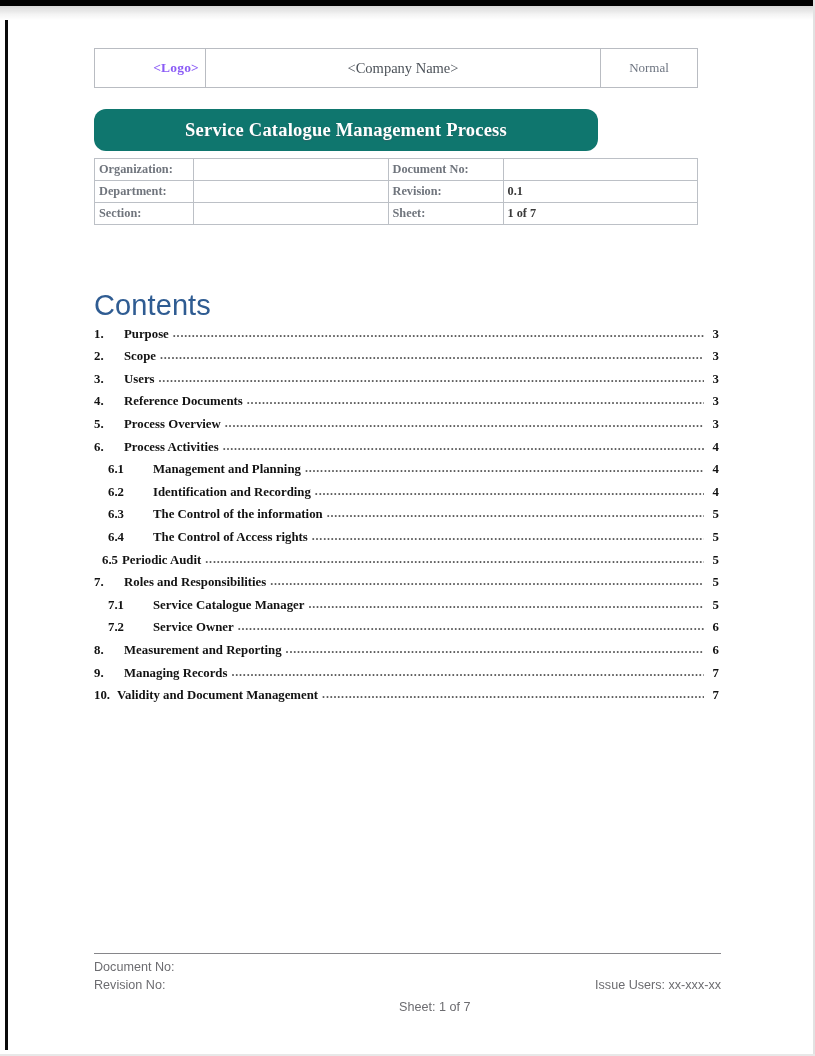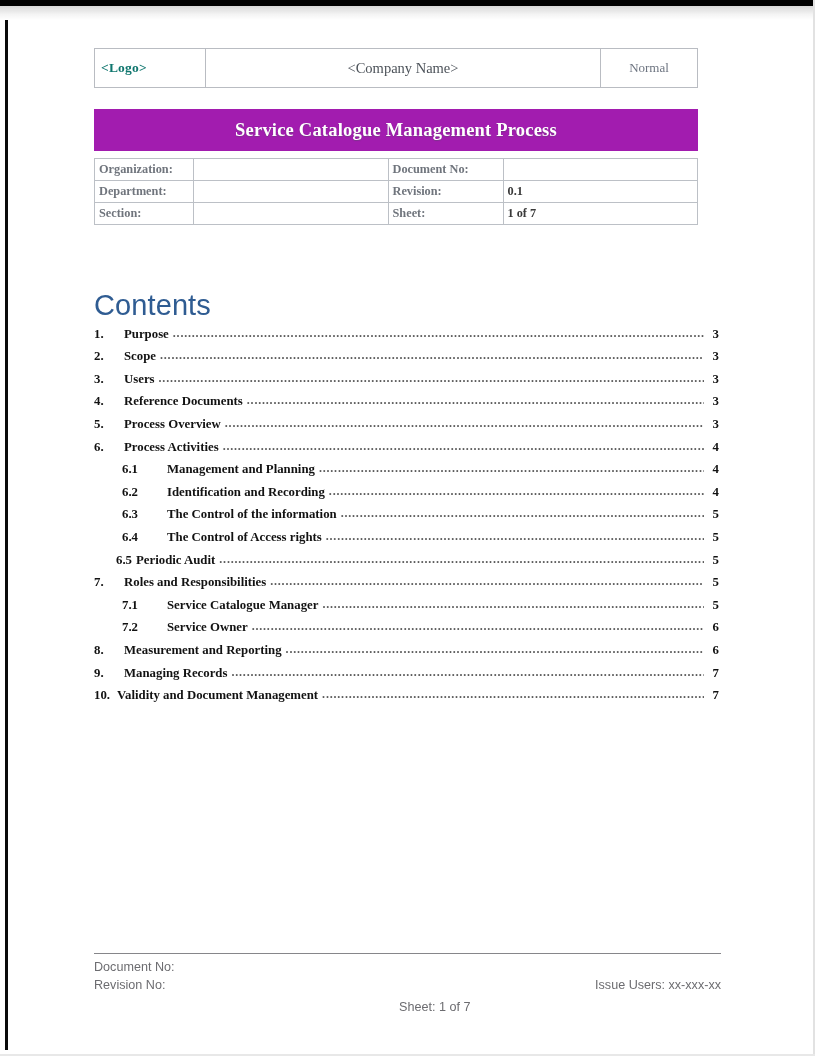--- a/index.html
+++ b/index.html
@@ -80,50 +80,51 @@
     table-layout: fixed;
   }
   #header-table td {
     border: 1px solid #b9bcc2;
     height: 38px;
     padding: 0 6px;
     vertical-align: middle;
   }
   .hdr-logo {
     width: 98px;
-    text-align: left;
+    text-align: right;
     font-weight: bold;
     font-size: 13.5px;
-    color: #0f766e;
+    color: #8b5cf6;
     letter-spacing: 0.2px;
   }
   .hdr-company {
     text-align: center;
     font-weight: normal;
     font-size: 14.5px;
     color: #4c5259;
   }
   .hdr-normal {
     width: 84px;
     text-align: center;
     font-size: 13px;
     color: #6d7480;
   }
 
   
   #title-bar {
     position: absolute;
     left: 86px;
     top: 89px;
-    width: 604px;
+    width: 504px;
     height: 42px;
-    background: #a21caf;
+    background: #0f766e;
     display: flex;
     align-items: center;
     justify-content: center;
+    border-radius: 12px;
   }
   #title-bar .title-text {
     color: #ffffff;
     font-weight: bold;
     font-size: 18.5px;
     letter-spacing: 0.2px;
     text-shadow: 0 1px 1px rgba(80,85,95,0.45);
   }
 
   
@@ -213,21 +214,21 @@
     text-align: right;
     color: #121212;
   }
 
   
   .lvl1 .toc-num   { width: 30px; }
   
   .lvl1-wide .toc-num { width: 23px; }
   
   .lvl2 { padding-left: 14px; }
-  .lvl2 .toc-num { width: 45px; margin-left: 14px; }
+  .lvl2 .toc-num { width: 45px; }
   
   .lvl2-runin { padding-left: 8px; }
   .lvl2-runin .toc-num { width: auto; padding-right: 4px; }
 
   .gap-before-dots { padding-right: 3px; }
 
   
   #footer-rule {
     position: absolute;
     left: 86px;

